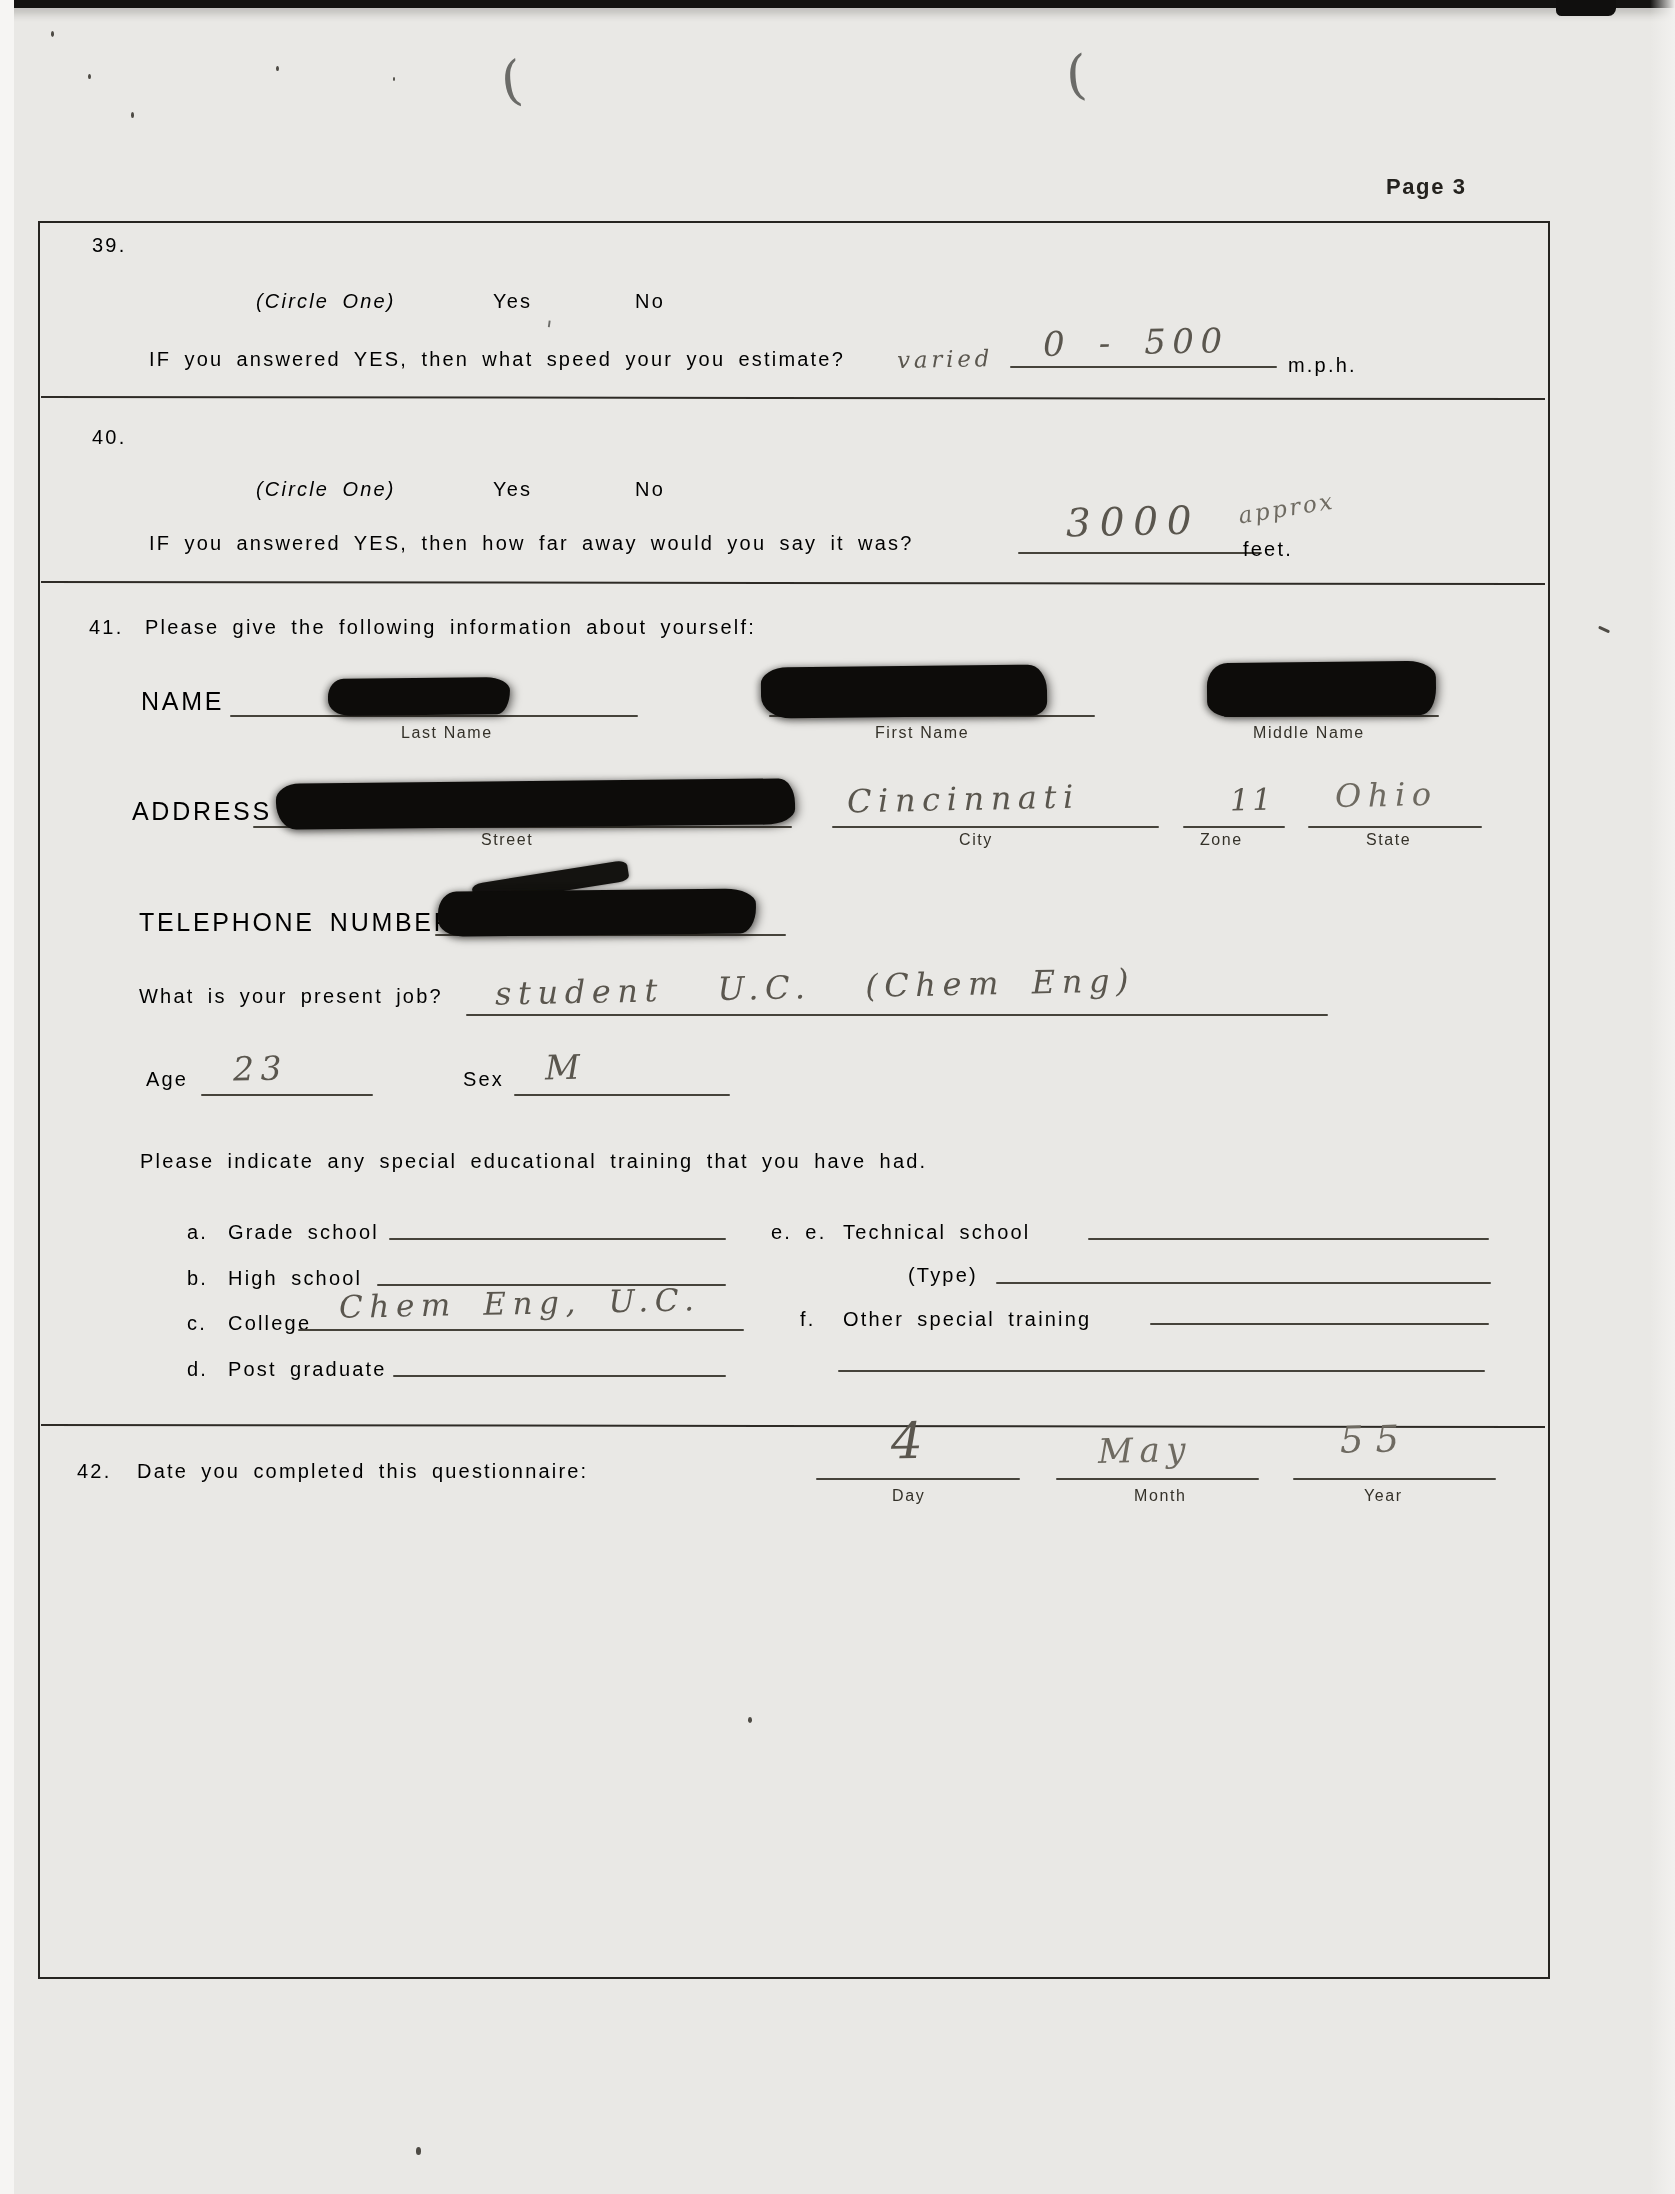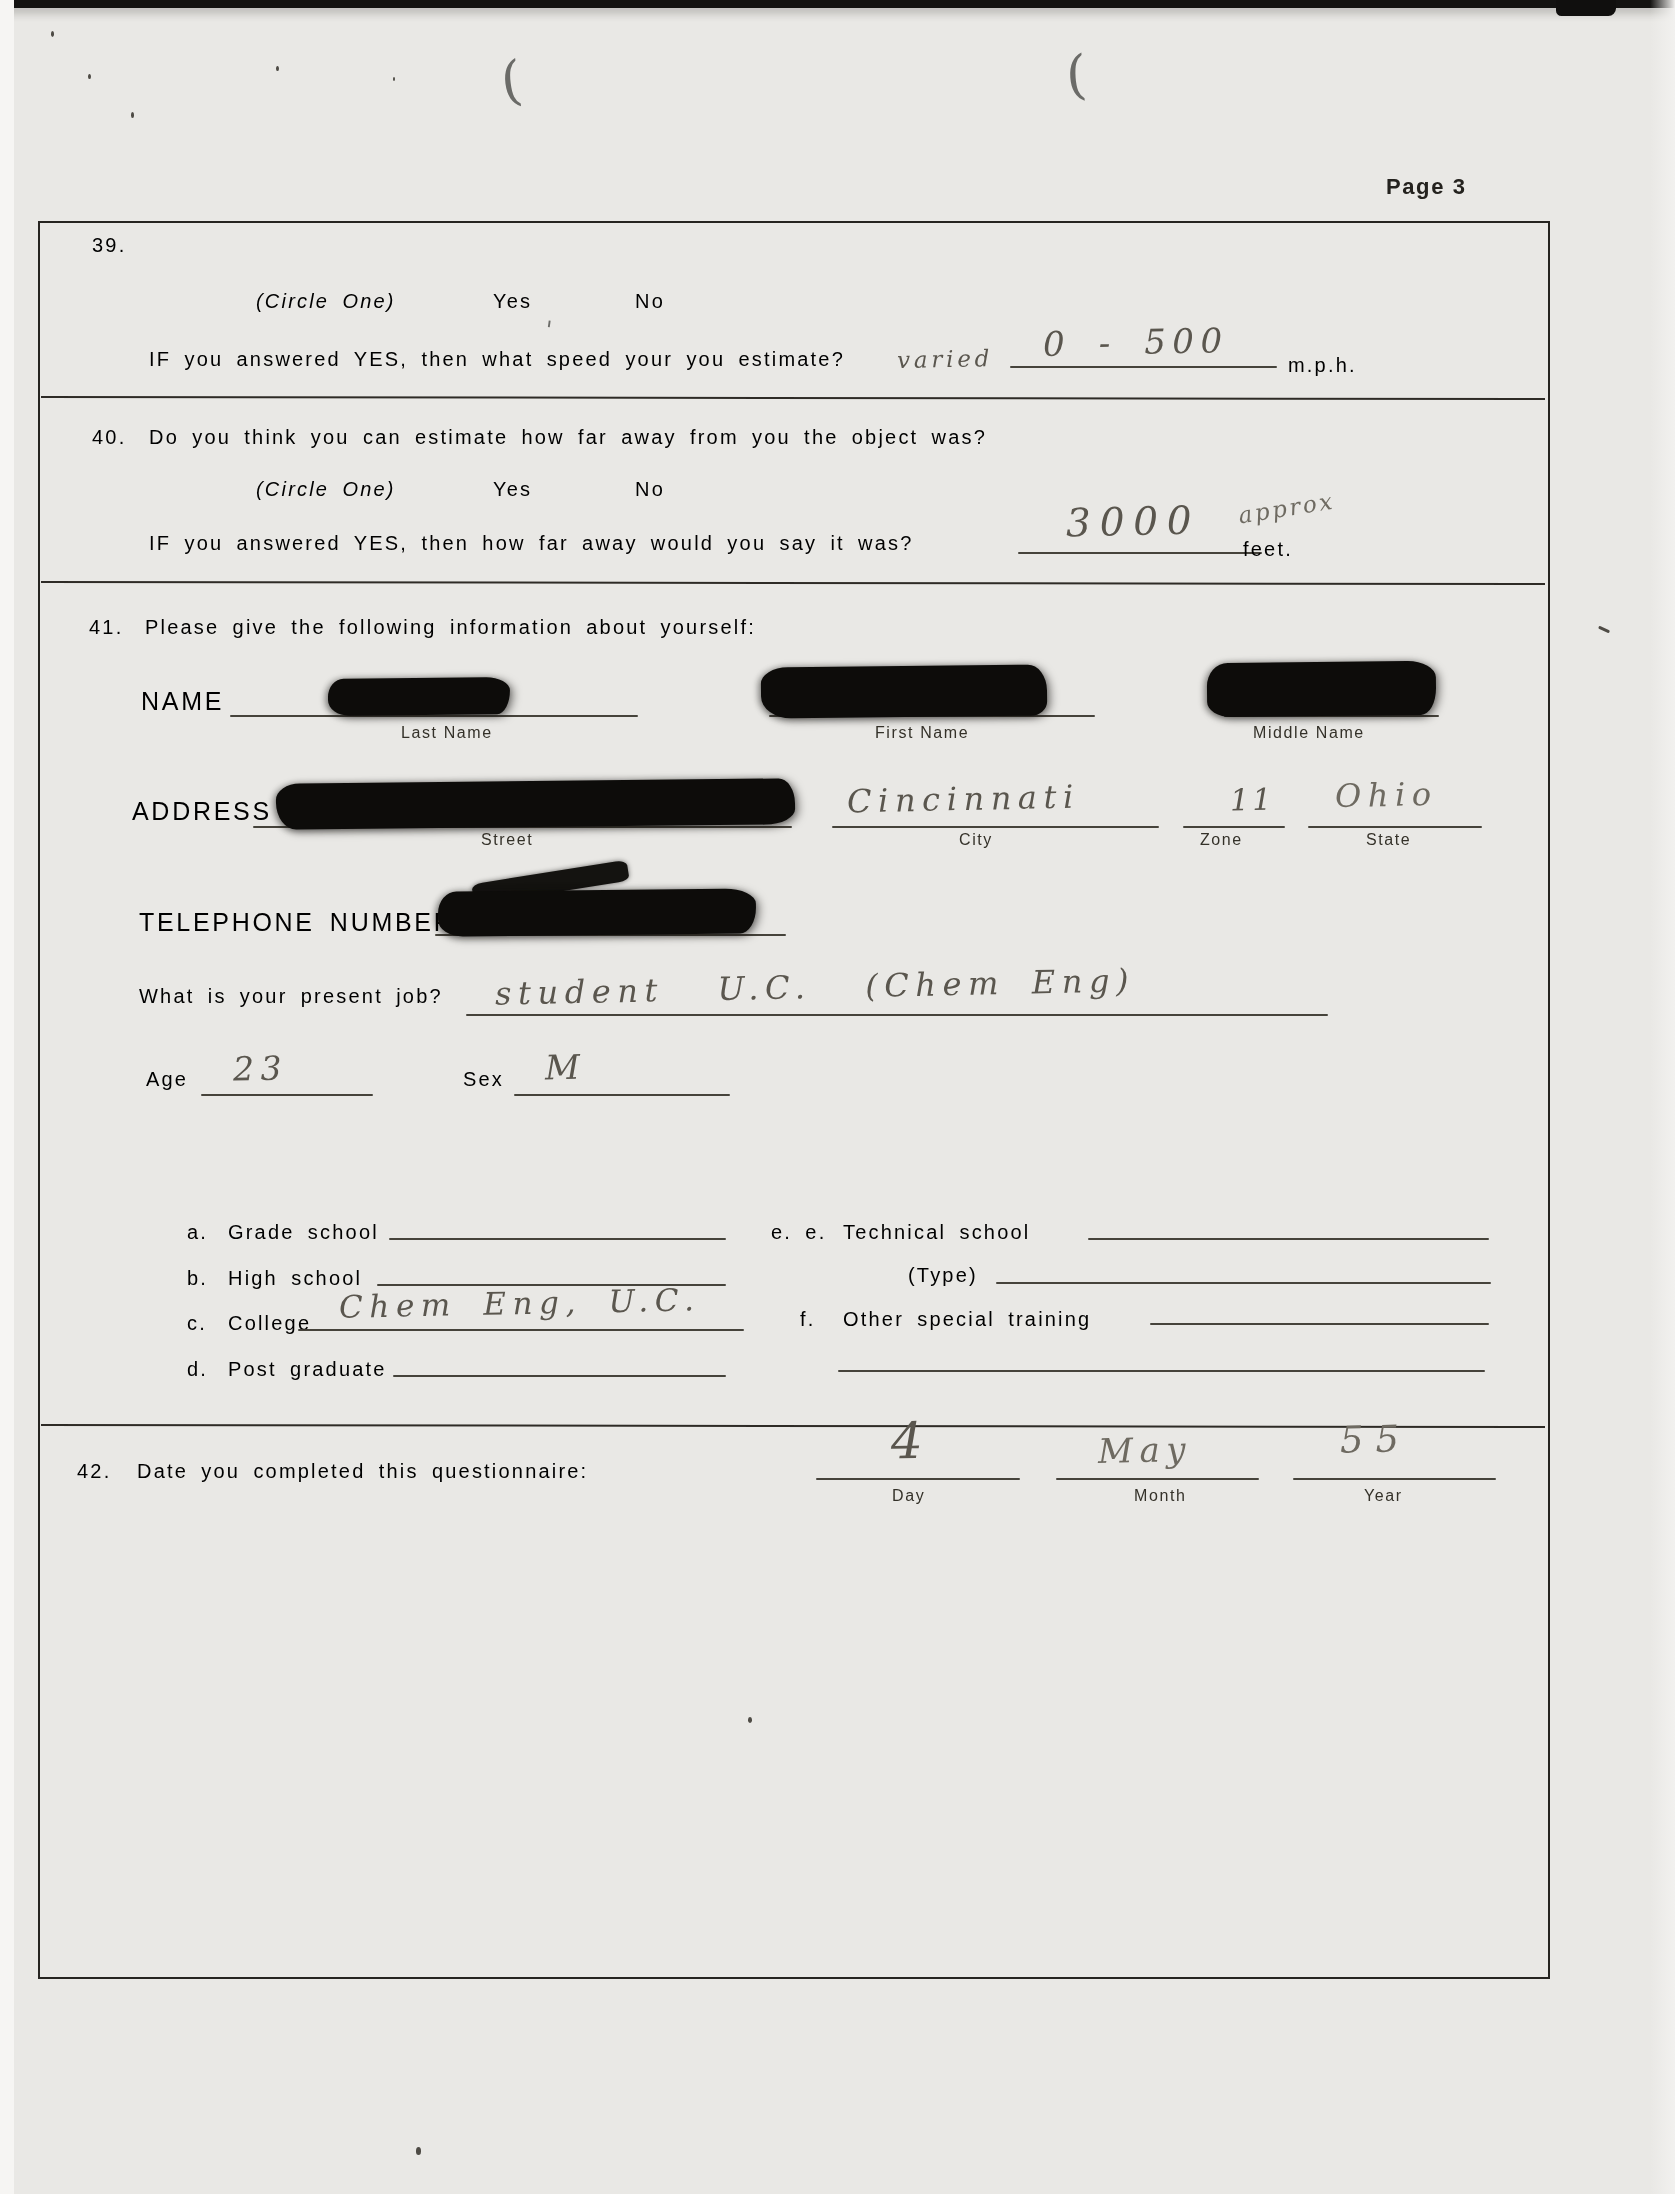--- a/index.html
+++ b/index.html
@@ -63,21 +63,20 @@
   <div class="t" style="left:493px;top:290px;">Yes</div>
   <div class="t" style="left:635px;top:290px;">No</div>
   <div class="pm" style="left:545px;top:316px;font-size:24px;transform:rotate(8deg);">'</div>
   <div class="t" style="left:149px;top:348px;">IF you answered YES, then what speed your you estimate?</div>
   <div class="hw" style="left:897px;top:346px;font-size:23px;letter-spacing:3.8px;">varied</div>
   <div class="hw" style="left:1043px;top:322px;font-size:34px;">0 - 500</div>
   <div class="ul" style="left:1010px;top:366px;width:267px;"></div>
   <div class="t" style="left:1288px;top:354px;">m.p.h.</div>
 
   <div class="t" style="left:92px;top:426px;">40.</div>
-  <div class="t" style="left:149px;top:426px;">Do you think you can estimate how far away from you the object was?</div>
   <div class="t" style="left:256px;top:478px;font-style:italic;">(Circle One)</div>
   <div class="t" style="left:493px;top:478px;">Yes</div>
   <div class="t" style="left:635px;top:478px;">No</div>
   <div class="t" style="left:149px;top:532px;">IF you answered YES, then how far away would you say it was?</div>
   <div class="hw" style="left:1066px;top:499px;font-size:39px;letter-spacing:8.8px;">3000</div>
   <div class="hw hw-light" style="left:1238px;top:495px;font-size:23px;letter-spacing:2.7px;transform:rotate(-9deg);">approx</div>
   <div class="ul" style="left:1018px;top:552px;width:244px;"></div>
   <div class="t" style="left:1243px;top:538px;">feet.</div>
 
   <div class="t" style="left:89px;top:616px;">41.</div>
@@ -117,20 +116,21 @@
   <div class="ul" style="left:466px;top:1014px;width:862px;"></div>
   <div class="hw" style="left:495px;top:968px;font-size:32px;">student  U.C.  (Chem Eng)</div>
 
   <div class="t" style="left:146px;top:1068px;">Age</div>
   <div class="ul" style="left:201px;top:1094px;width:172px;"></div>
   <div class="hw" style="left:233px;top:1049px;font-size:33px;">23</div>
   <div class="t" style="left:463px;top:1068px;">Sex</div>
   <div class="ul" style="left:514px;top:1094px;width:216px;"></div>
   <div class="hw" style="left:545px;top:1047px;font-size:34px;">M</div>
 
+  <div class="t" style="left:140px;top:1150px;">Please indicate any special educational training that you have had.</div>
 
   <div class="t" style="left:187px;top:1221px;">a.</div>
   <div class="t" style="left:228px;top:1221px;">Grade school</div>
   <div class="ul" style="left:389px;top:1238px;width:337px;"></div>
 
   <div class="t" style="left:187px;top:1267px;">b.</div>
   <div class="t" style="left:228px;top:1267px;">High school</div>
   <div class="ul" style="left:377px;top:1284px;width:349px;"></div>
 
   <div class="t" style="left:187px;top:1312px;">c.</div>

